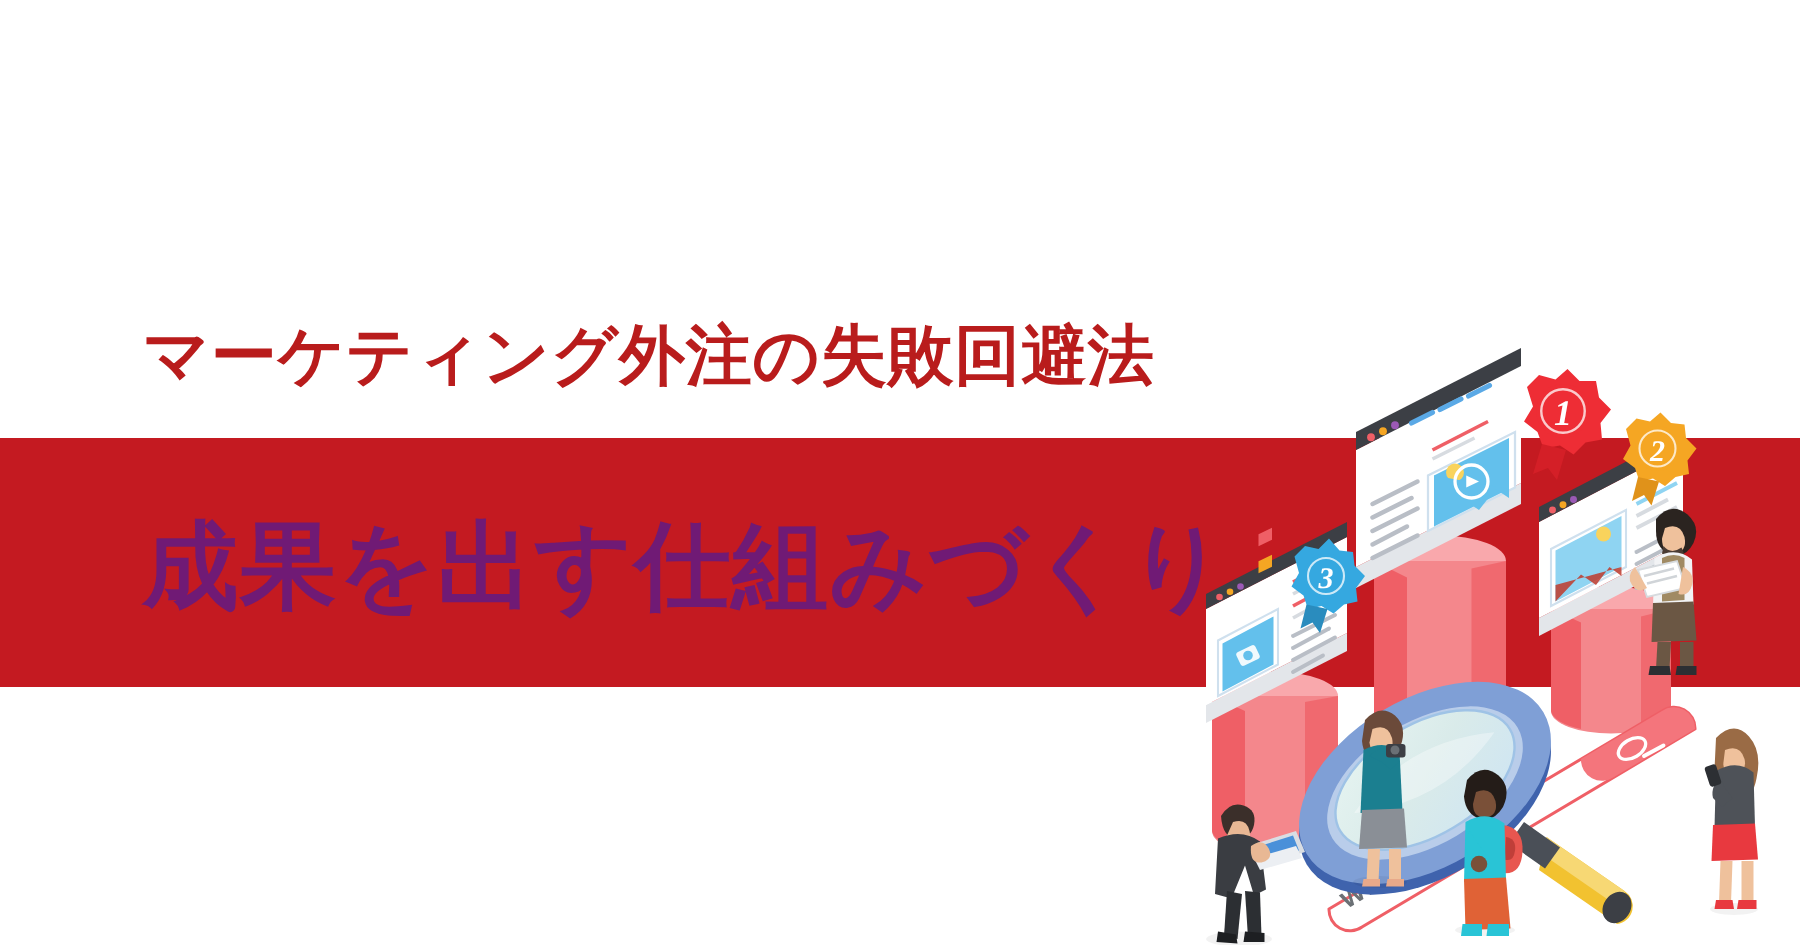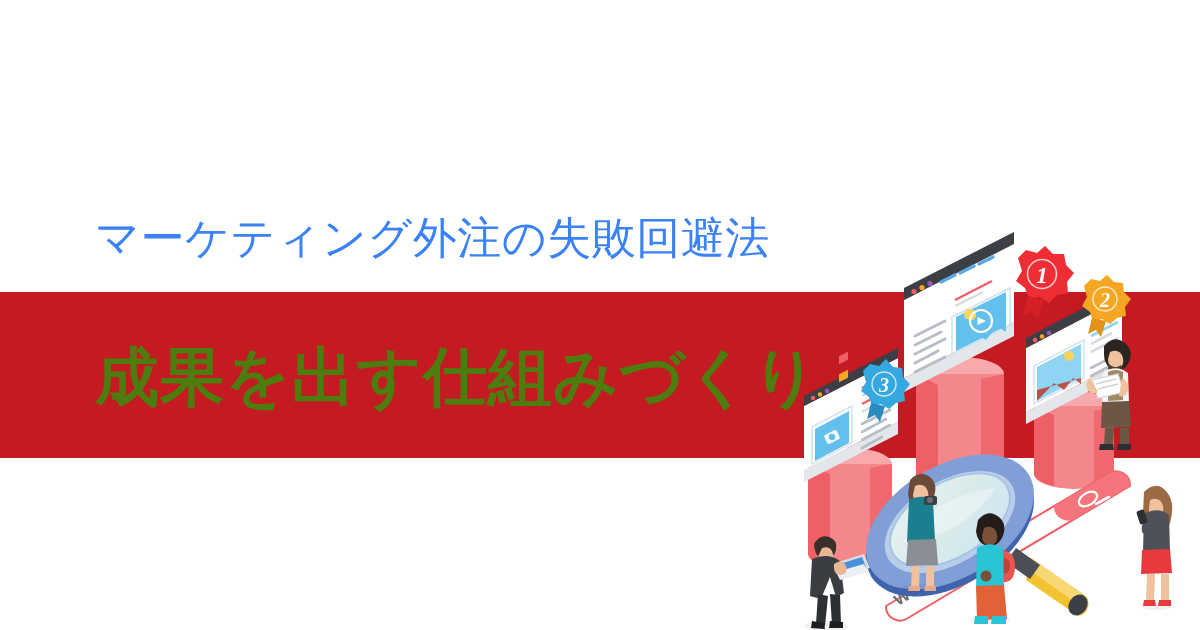--- a/index.html
+++ b/index.html
@@ -17,42 +17,42 @@
     background: #ffffff;
     overflow: hidden;
   }
 
   
   .subtitle {
     position: absolute;
     left: 95px;
     top: 212px;
     font-size: 44px;
-    font-weight: 400;
+    font-weight: 700;
     letter-spacing: 0.5px;
-    color: #3b82f6;
+    color: #b91c1c;
     white-space: nowrap;
     line-height: 1.2;
   }
   .band {
     position: absolute;
     left: 0;
     top: 292px;
     width: 1200px;
     height: 166px;
     background: #c41a21;
   }
   .title {
     position: absolute;
     left: 95px;
     top: 337px;
     font-size: 64px;
     font-weight: 700;
     letter-spacing: 1px;
-    color: #4d7c0f;
+    color: #701a75;
     white-space: nowrap;
     line-height: 1.25;
     z-index: 6;
   }
 
   
   #illus {
     position: absolute;
     left: 778px;
     top: 228px;

